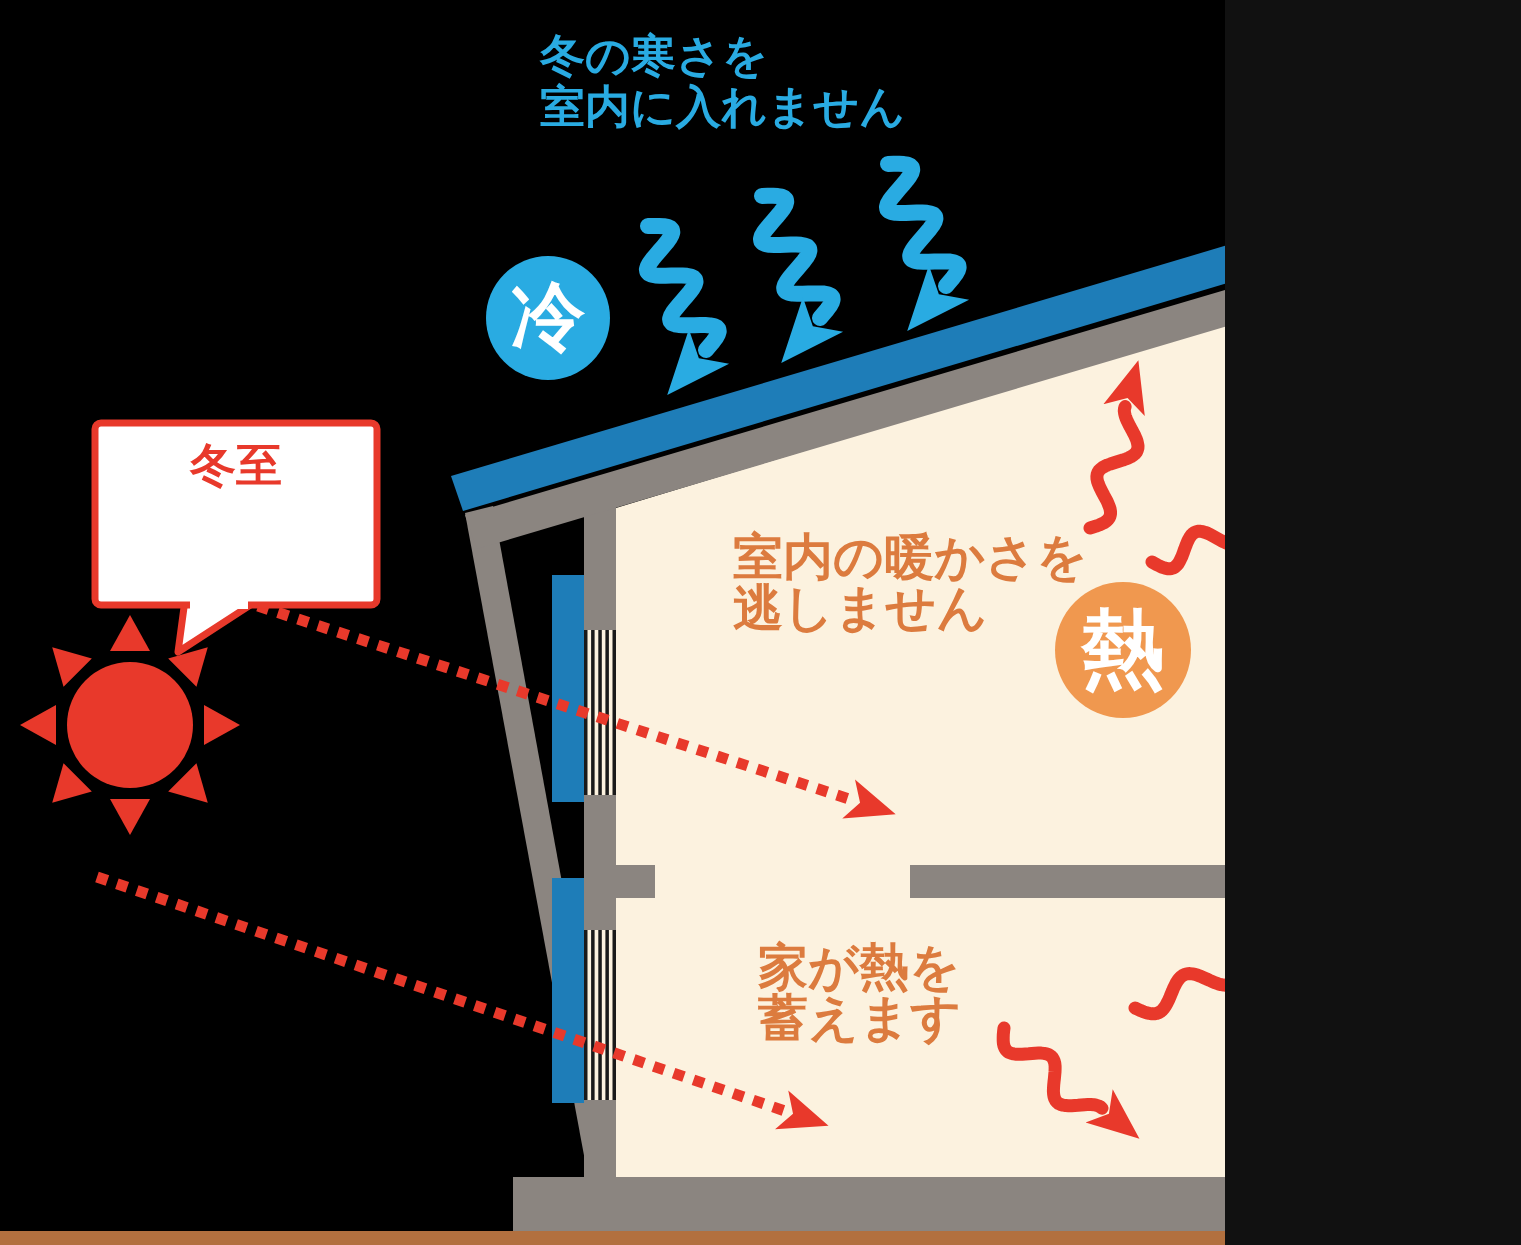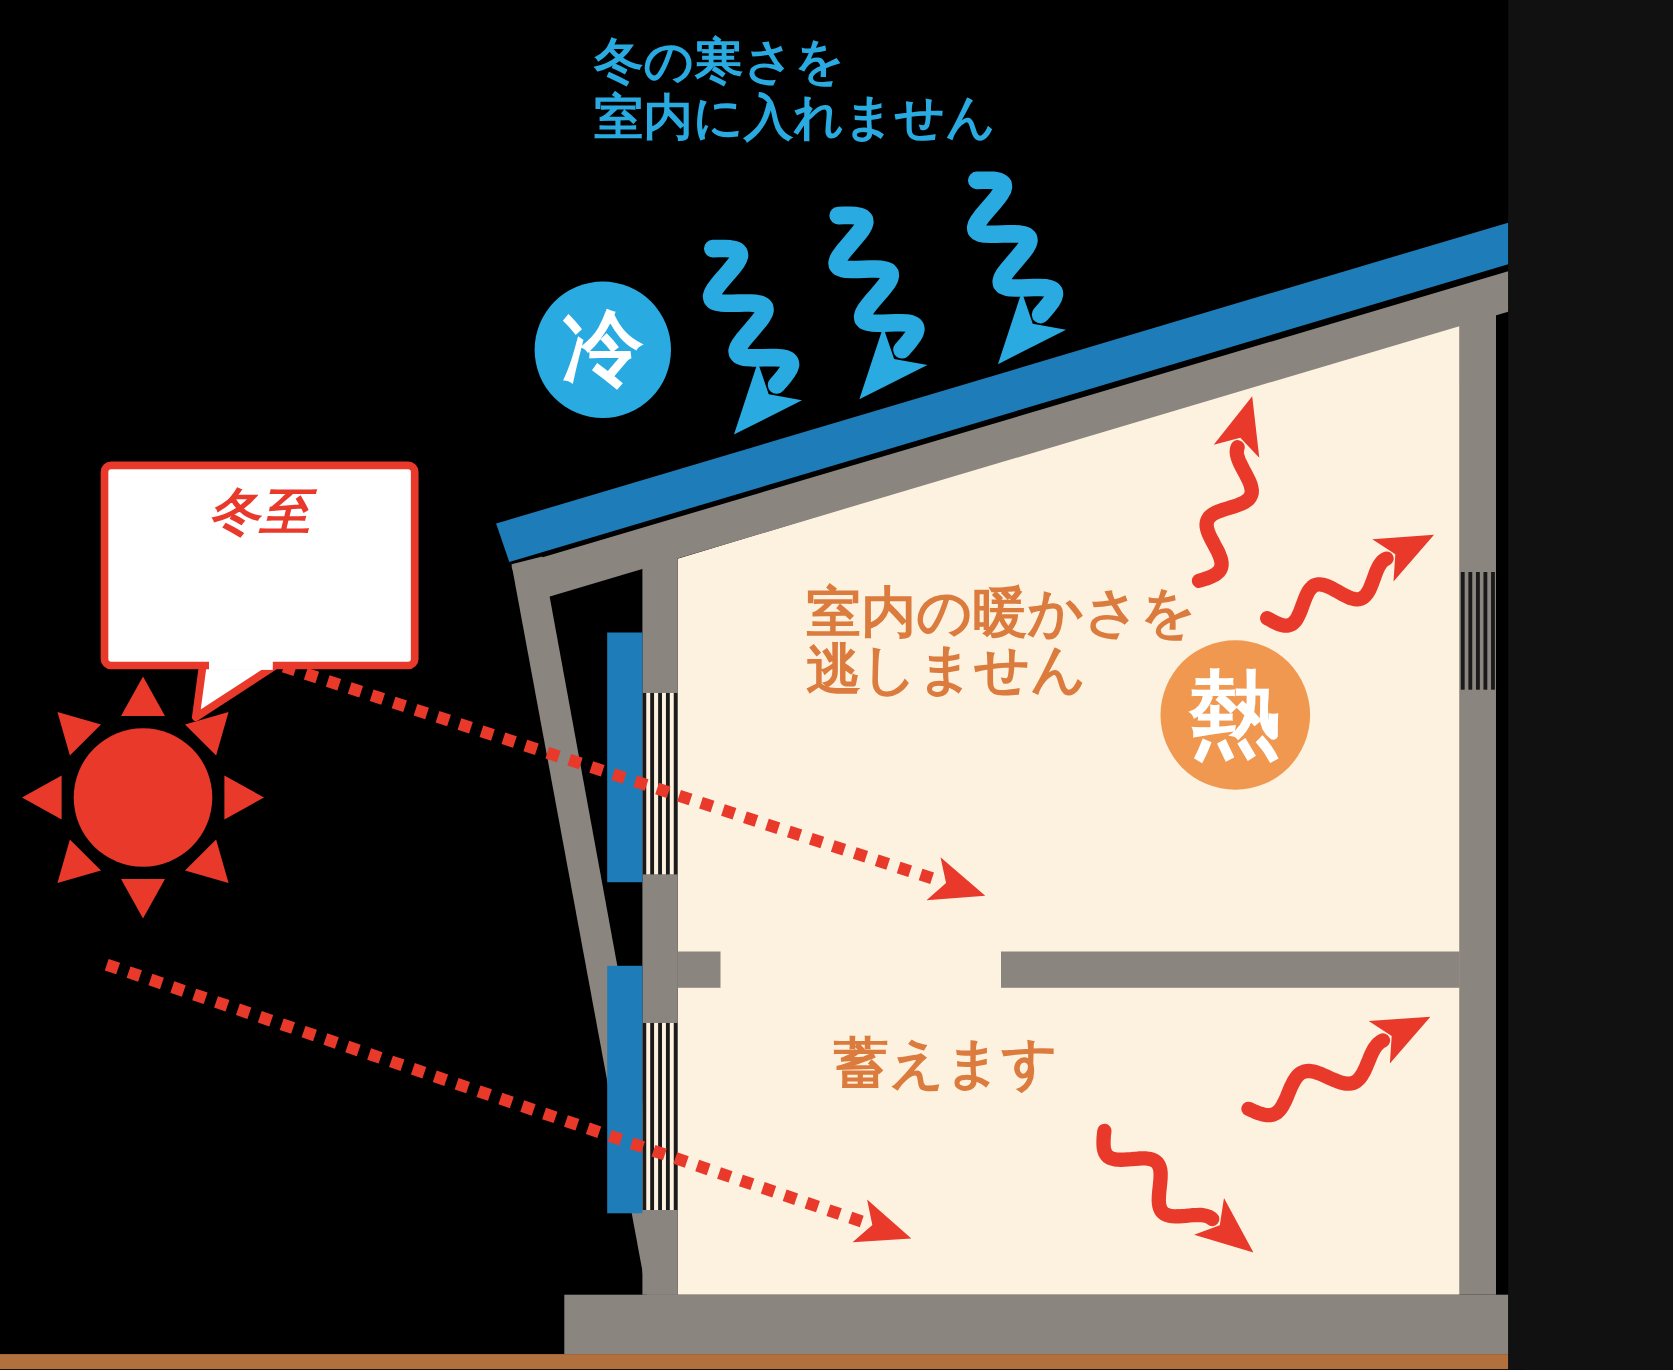--- a/index.html
+++ b/index.html
@@ -2,43 +2,42 @@
 <html style="--bg: #000000; --light_blue: #29ABE2; --deep_blue: #1E7DB8; --red: #E8392B; --orange_text: #DC7B3E; --orange_badge: #F0984F; --gray: #8B8580; --cream: #FCF2DF; --brown: #B2703F; --white: #FFFFFF;"><head>
 <meta charset="utf-8">
 <style>
   :root{
     --bg:#000; --light_blue:#29ABE2; --deep_blue:#1E7DB8; --red:#E8392B;
     --orange_text:#DC7B3E; --orange_badge:#F0984F; --gray:#8B8580;
     --cream:#FCF2DF; --brown:#B2703F; --white:#FFFFFF;
   }
   html,body{margin:0;padding:0;background:#111;}
   .stage{
-    position:relative; width:1355px; height:1245px; overflow:hidden;
+    position:relative; width:1225px; height:1245px; overflow:hidden;
     background:var(--bg);
     font-family:"DejaVu Sans","Liberation Sans",sans-serif;
-    padding-left:16px;
   }
   .stage svg{position:absolute;left:0;top:0;}
   .fill-gray{fill:var(--gray);} .fill-cream{fill:var(--cream);}
   .fill-deepblue{fill:var(--deep_blue);} .fill-brown{fill:var(--brown);}
   .fill-red{fill:var(--red);}
   .hatch-line{fill:#1a1a1a;}
   .bubble-rect{fill:var(--white);stroke:var(--red);stroke-width:7;}
   .bubble-tail{fill:var(--white);stroke:var(--red);stroke-width:7;stroke-linejoin:round;}
   .bubble-seam{fill:var(--white);}
   .wave-blue{fill:none;stroke:var(--light_blue);stroke-width:16;stroke-linecap:round;stroke-linejoin:round;}
   .wave-red{fill:none;stroke:var(--red);stroke-width:13;stroke-linecap:round;stroke-linejoin:round;}
   .ray-dotted{fill:none;stroke:var(--red);stroke-width:11;stroke-dasharray:11 10;}
   .mk-blue{fill:var(--light_blue);} .mk-red{fill:var(--red);}
   .label{position:absolute;font-weight:bold;white-space:nowrap;}
   .label-cold{color:var(--light_blue);font-size:45px;line-height:51px;}
   .label-orange{color:var(--orange_text);font-size:50px;line-height:51px;}
   .bubble-text{
     position:absolute;left:95px;top:437px;width:282px;text-align:center;
-    color:var(--red);font-size:46px;line-height:56px;font-weight:bold;font-style:italic;
+    color:var(--red);font-size:46px;line-height:56px;font-weight:bold;
   }
   .badge{
     position:absolute;border-radius:50%;display:flex;align-items:center;justify-content:center;
     color:var(--white);font-weight:bold;
   }
   .badge-cold{left:486px;top:256px;width:124px;height:124px;background:var(--light_blue);font-size:74px;}
   .badge-heat{left:1055px;top:582px;width:136px;height:136px;background:var(--orange_badge);font-size:84px;}
 </style>
 </head>
 <body>
@@ -139,20 +138,21 @@
     <div>冬の寒さを</div>
     <div>室内に入れません</div>
   </div>
 
   <div class="label label-orange" style="left:733px;top:532px;">
     <div>室内の暖かさを</div>
     <div>逃しません</div>
   </div>
 
   <div class="label label-orange" style="left:758px;top:942px;">
+    <div>家が熱を</div>
     <div>蓄えます</div>
   </div>
 
   <div class="bubble-text">
     <div>冬至</div>
   </div>
 
   <div class="badge badge-cold">
     <span>冷</span>
   </div>

